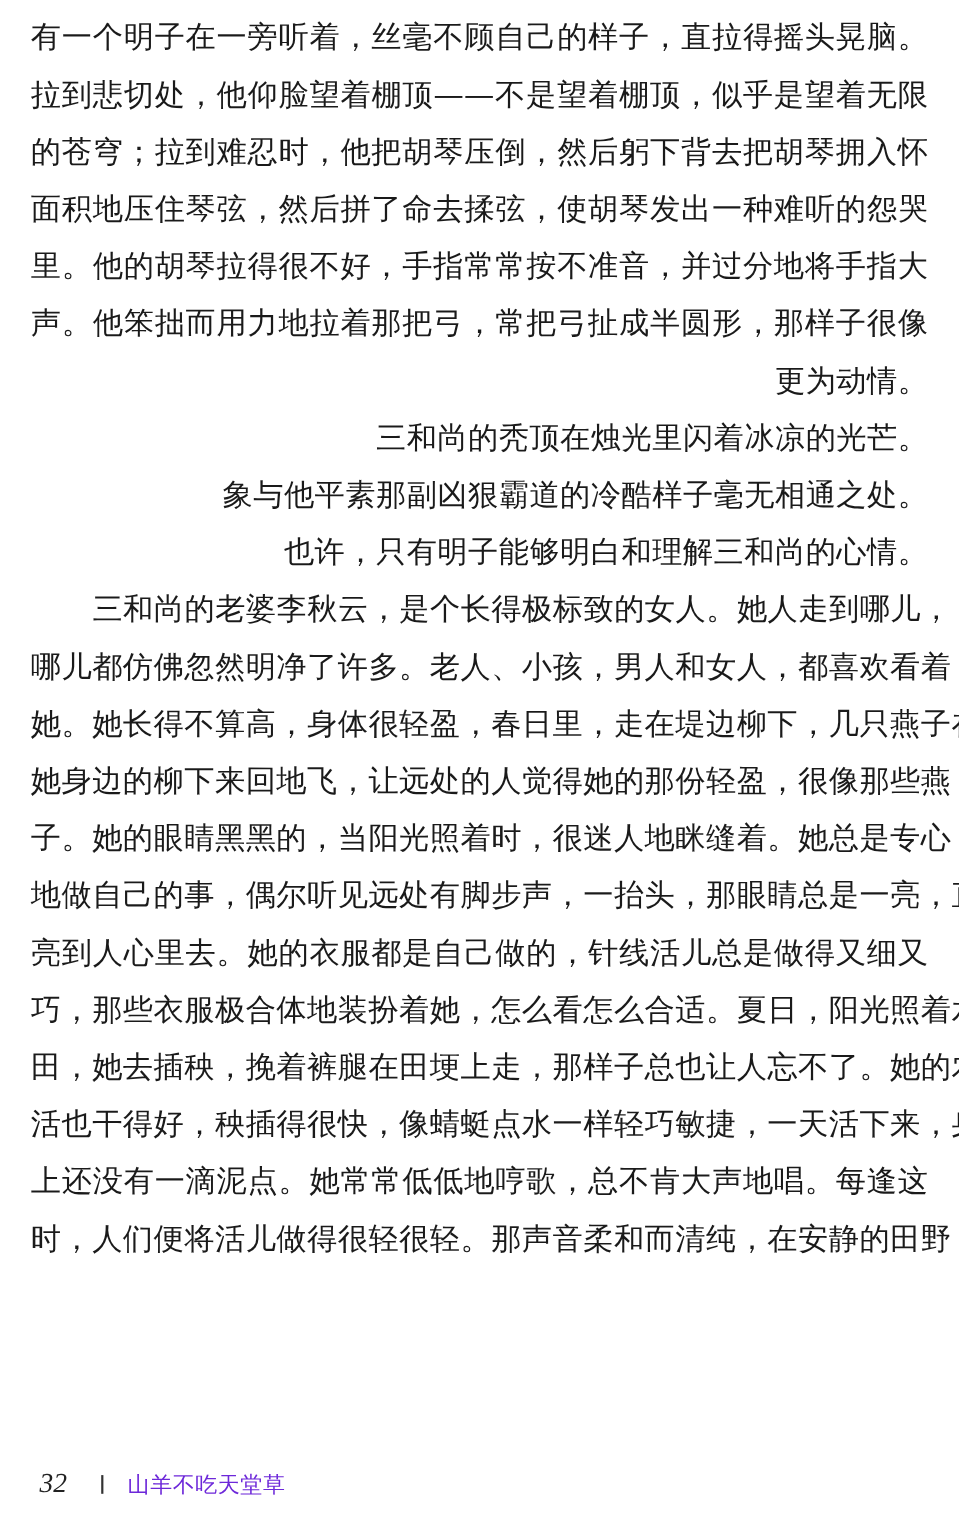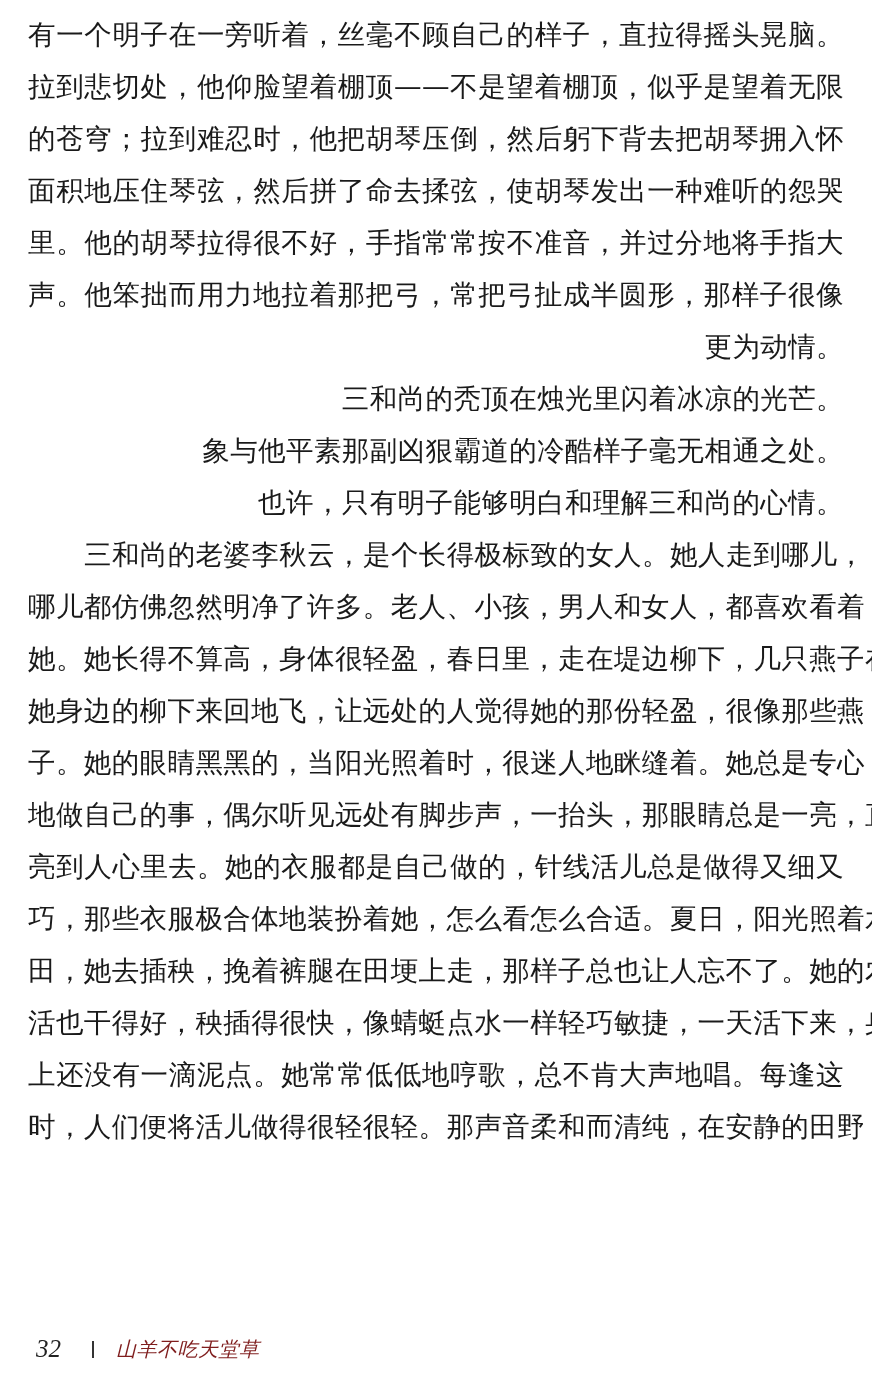--- a/index.html
+++ b/index.html
@@ -55,23 +55,22 @@
       display: inline-block;
       width: 2px;
       height: 17px;
       background: #333333;
       margin-left: 26px;
       margin-right: 22px;
     }
     .book-title {
       font-family: "DejaVu Sans", "Liberation Sans", sans-serif;
       font-size: 20px;
-      color: #7f1d1d;
+      color: #6d28d9;
       letter-spacing: 0.5px;
-      font-style: italic;
     }
   </style>
 </head>
 <body>
 
 <div class="page-body">
   <div class="line justify">有一个明子在一旁听着，丝毫不顾自己的样子，直拉得摇头晃脑。</div>
   <div class="line justify">拉到悲切处，他仰脸望着棚顶——不是望着棚顶，似乎是望着无限</div>
   <div class="line justify">的苍穹；拉到难忍时，他把胡琴压倒，然后躬下背去把胡琴拥入怀</div>
   <div class="line justify">面积地压住琴弦，然后拼了命去揉弦，使胡琴发出一种难听的怨哭</div>

